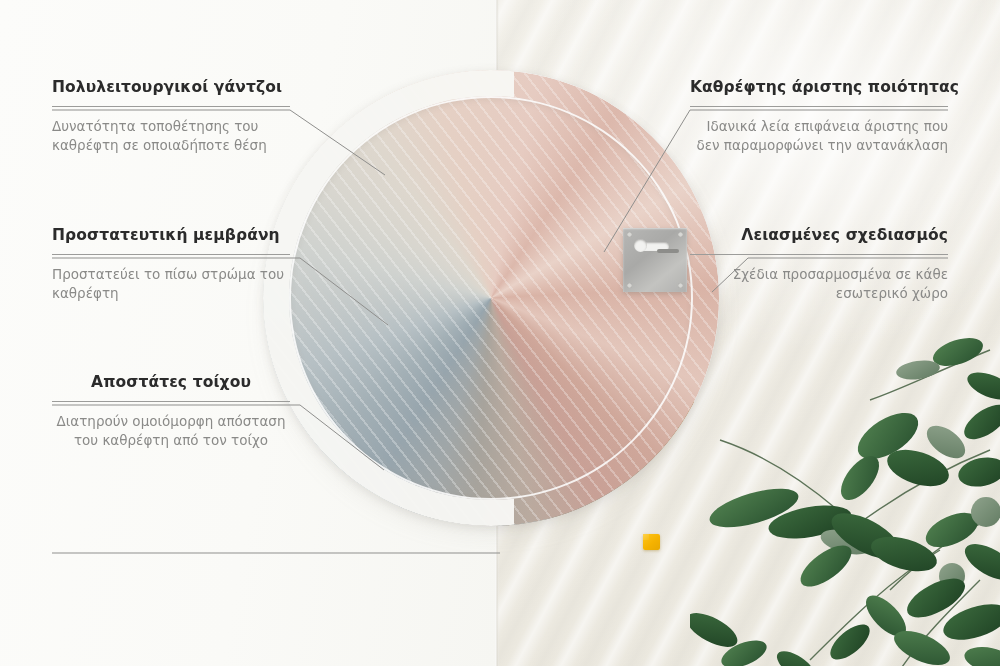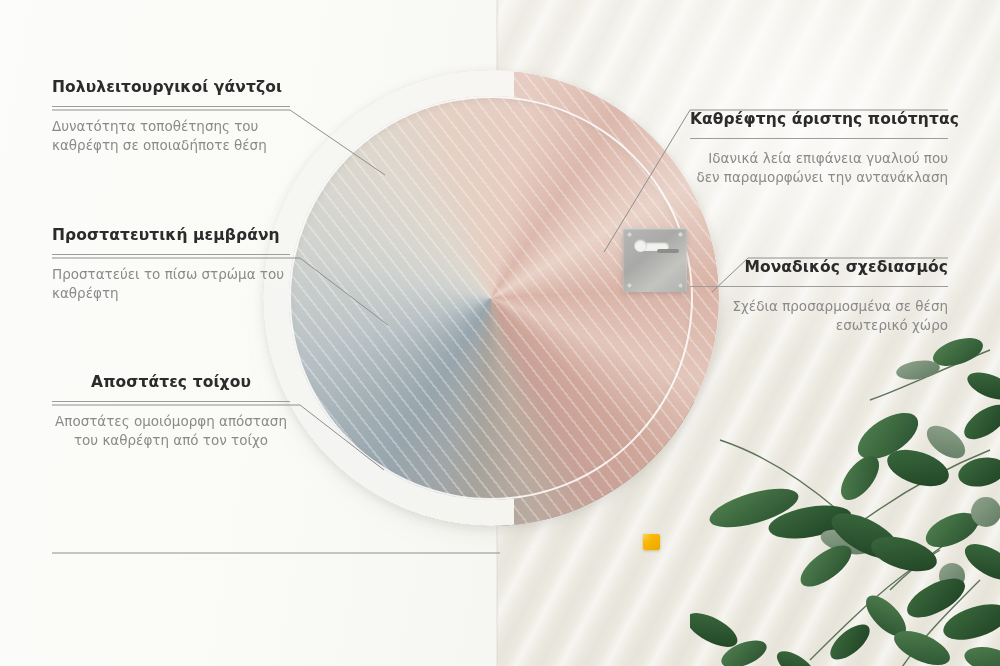--- a/index.html
+++ b/index.html
@@ -117,21 +117,21 @@
     box-shadow:0 1px 3px rgba(150,110,0,0.35);}
   .spacer:after{content:"";position:absolute;left:0;top:0;width:6px;height:6px;
     background:linear-gradient(135deg,#ffd24d,#f7bc12);}
 
   
   .callout{position:absolute;}
   .co-title{font-size:15.5px;font-weight:700;color:#2b2b2b;letter-spacing:.1px;line-height:1.2;white-space:nowrap;}
   .co-rule{height:1px;background:#9c9c9a;margin:9px 0 10px 0;}
   .co-body{font-size:13.5px;color:#8a8a88;line-height:1.45;font-weight:400;}
   .left-co{text-align:left;}
-  .right-co{text-align:right;margin-top:32px;}
+  .right-co{text-align:right;}
 
   
   #wires{position:absolute;left:0;top:0;width:1000px;height:666px;pointer-events:none;}
 
   
   #plant{position:absolute;left:690px;top:330px;width:320px;height:340px;}
 </style>
 </head>
 <body>
 
@@ -218,34 +218,34 @@
 
   <div class="callout left-co" style="left:52px;top:226px;width:238px;">
     <div class="co-title">Προστατευτική μεμβράνη</div>
     <div class="co-rule"></div>
     <div class="co-body">Προστατεύει το πίσω στρώμα του καθρέφτη</div>
   </div>
 
   <div class="callout left-co" style="left:52px;top:373px;width:238px;text-align:center;">
     <div class="co-title">Αποστάτες τοίχου</div>
     <div class="co-rule"></div>
-    <div class="co-body">Αποστάτες ομοιόμορφη απόσταση του καθρέφτη από τον τοίχο</div>
+    <div class="co-body">Διατηρούν ομοιόμορφη απόσταση του καθρέφτη από τον τοίχο</div>
   </div>
 
 
   <div class="callout right-co" style="left:690px;top:78px;width:258px;">
     <div class="co-title">Καθρέφτης άριστης ποιότητας</div>
     <div class="co-rule"></div>
-    <div class="co-body">Ιδανικά λεία επιφάνεια γυαλιού που δεν παραμορφώνει την αντανάκλαση</div>
+    <div class="co-body">Ιδανικά λεία επιφάνεια άριστης που δεν παραμορφώνει την αντανάκλαση</div>
   </div>
 
   <div class="callout right-co" style="left:690px;top:226px;width:258px;">
-    <div class="co-title">Μοναδικός σχεδιασμός</div>
-    <div class="co-rule"></div>
-    <div class="co-body">Σχέδια προσαρμοσμένα σε θέση εσωτερικό χώρο</div>
+    <div class="co-title">Λειασμένες σχεδιασμός</div>
+    <div class="co-rule"></div>
+    <div class="co-body">Σχέδια προσαρμοσμένα σε κάθε εσωτερικό χώρο</div>
   </div>
 
   <svg id="plant" viewBox="0 0 320 340">
     <defs>
       <linearGradient id="lg1" x1="0" y1="0" x2="1" y2="1">
         <stop offset="0" stop-color="#3c6b3e"></stop>
           <stop offset="1" stop-color="#1f4224"></stop>
       </linearGradient>
       <linearGradient id="lg2" x1="0" y1="0" x2="1" y2="1">
         <stop offset="0" stop-color="#50804f"></stop>

